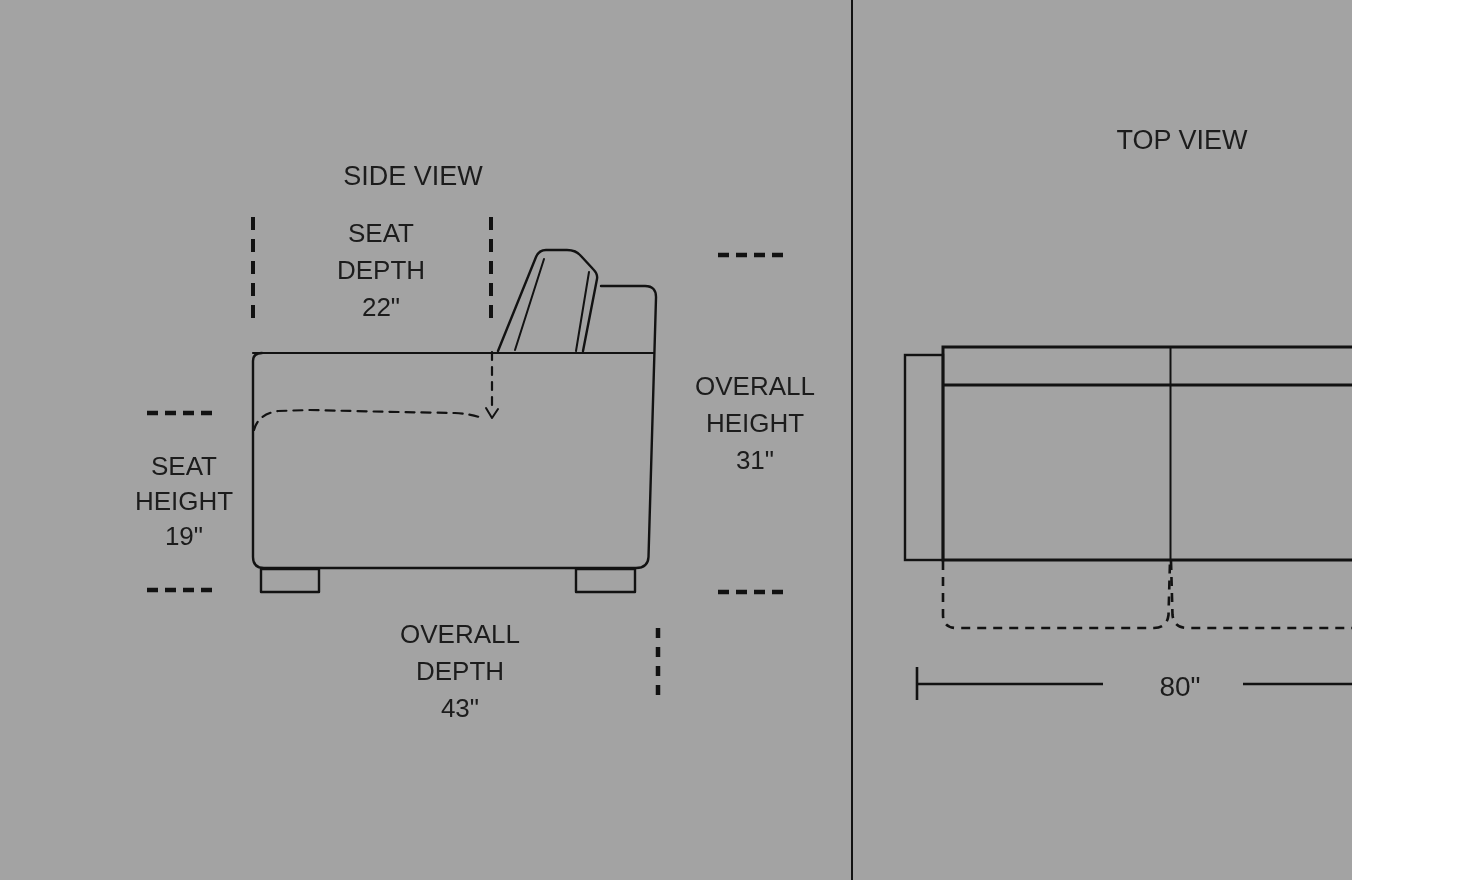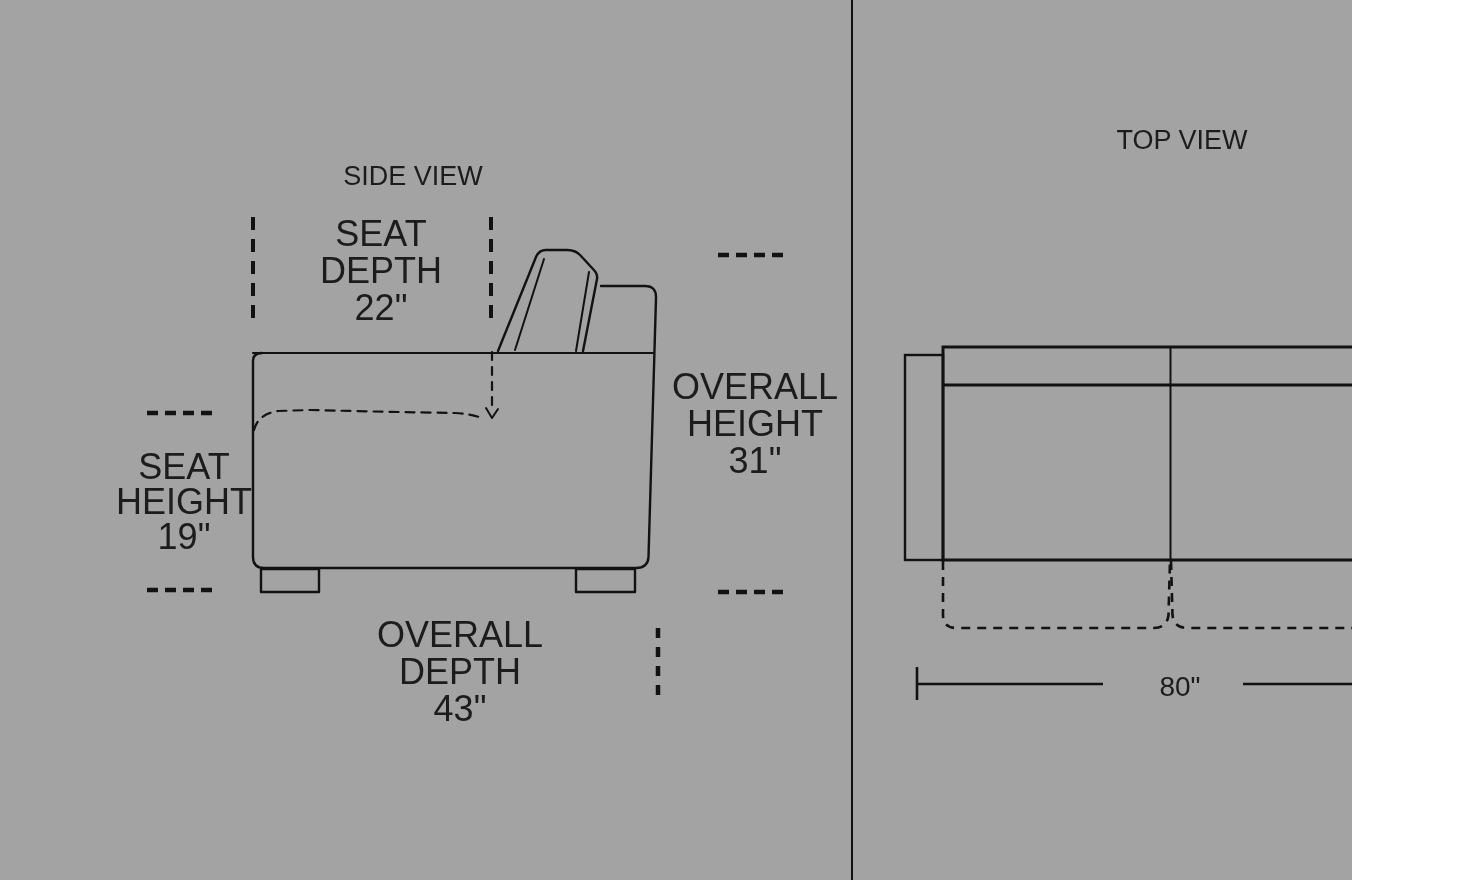--- a/index.html
+++ b/index.html
@@ -5,21 +5,21 @@
   html,body{margin:0;padding:0;background:#ffffff;}
   .stage{
     position:relative;width:1352px;height:880px;background:#a3a3a3;
     font-family:"Liberation Sans","DejaVu Sans",sans-serif;
     color:#1c1c1c;overflow:hidden;
   }
   svg.linework{position:absolute;left:0;top:0;}
   .lbl{
     position:absolute;transform:translateX(-50%);
     text-align:center;white-space:nowrap;
-    font-size:36px;line-height:37px;color:#1c1c1c;
+    font-size:26px;line-height:37px;color:#1c1c1c;
   }
   .title{font-size:27px;line-height:30px;}
   .dimnum{font-size:28px;}
   .sh{line-height:35px;}
 </style>
 </head>
 <body>
 
 <div class="stage">
 

